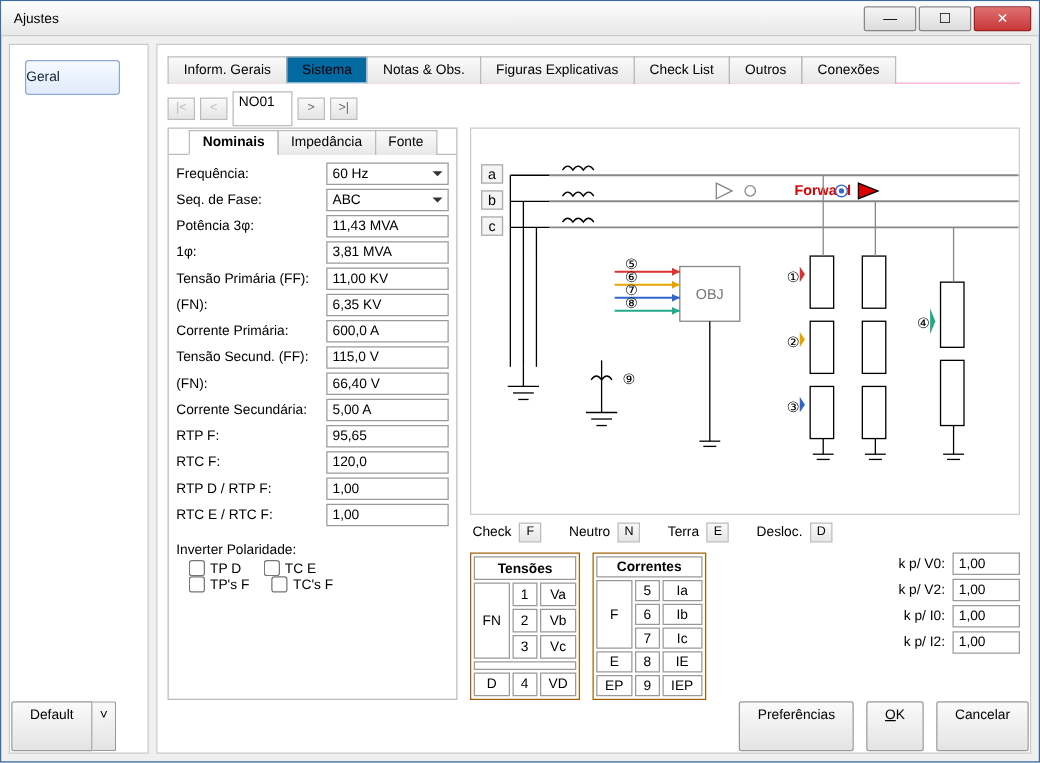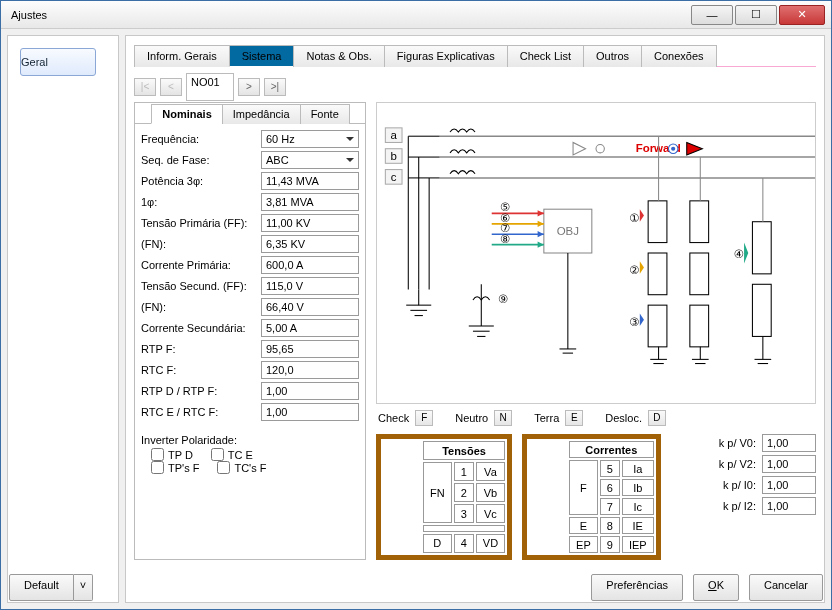--- a/index.html
+++ b/index.html
@@ -35,29 +35,29 @@
 .pgroup .plabel { margin-bottom: 2px; }
 .pol { display: flex; gap: 18px; padding-left: 10px; }
 .pol label { display: flex; align-items: center; gap: 4px; }
 .pol input { margin:0; }
 .rightcol { flex: 1; display: flex; flex-direction: column; }
 .diagram { flex: 1; border: 1px solid #ccc; background: #fff; min-height: 250px; position: relative; }
 .legend { display: flex; gap: 22px; align-items: center; margin: 6px 2px; }
 .legend .lb { display: flex; align-items: center; gap: 6px; }
 .legend .box { width: 18px; height: 16px; border: 1px solid #bbb; background: linear-gradient(#fafafa,#e6e6e6); text-align: center; line-height: 14px; font-size: 10px; }
 .lowergrid { display: flex; gap: 10px; margin-top: 2px; }
-.tgrid { border: 5px solid #a16207; padding-left: 40px; }
+.tgrid { border: 1px solid #a16207; }
 .tgrid td, .tgrid th { border: 1px solid #999; padding: 1px 6px; text-align: center; font-weight: normal; height: 17px; }
 .tgrid th { font-weight: bold; }
 .kp { display: flex; flex-direction: column; gap: 3px; margin-left: auto; }
 .kp .kr { display: flex; align-items: center; gap: 6px; }
 .kp .kr .klabel { width: 46px; text-align: right; }
 .kp .kr .kval { width: 54px; height: 18px; border: 1px solid #9a9a9a; background: #fff; padding: 0 4px; line-height: 16px; }
 .footer { position: absolute; bottom: 8px; left: 8px; right: 8px; display: flex; align-items: center; }
-.footer .btn { height: 27px; padding: 0 14px; border: 1px solid #999; background: linear-gradient(#fafafa,#e4e4e4); line-height: 20px; border-radius: 2px; }
+.footer .btn { height: 40px; padding: 0 14px; border: 1px solid #999; background: linear-gradient(#fafafa,#e4e4e4); line-height: 20px; border-radius: 2px; }
 .footer .btn.drop { padding: 0 6px; border-left: none; border-top-left-radius:0; border-bottom-left-radius:0; }
 .footer .spacer { flex: 1; }
 svg text { font-family: inherit; }
 </style>
 </head>
 <body>
 
 <div class="window">
   <div class="titlebar">
     <span class="title">Ajustes</span>

